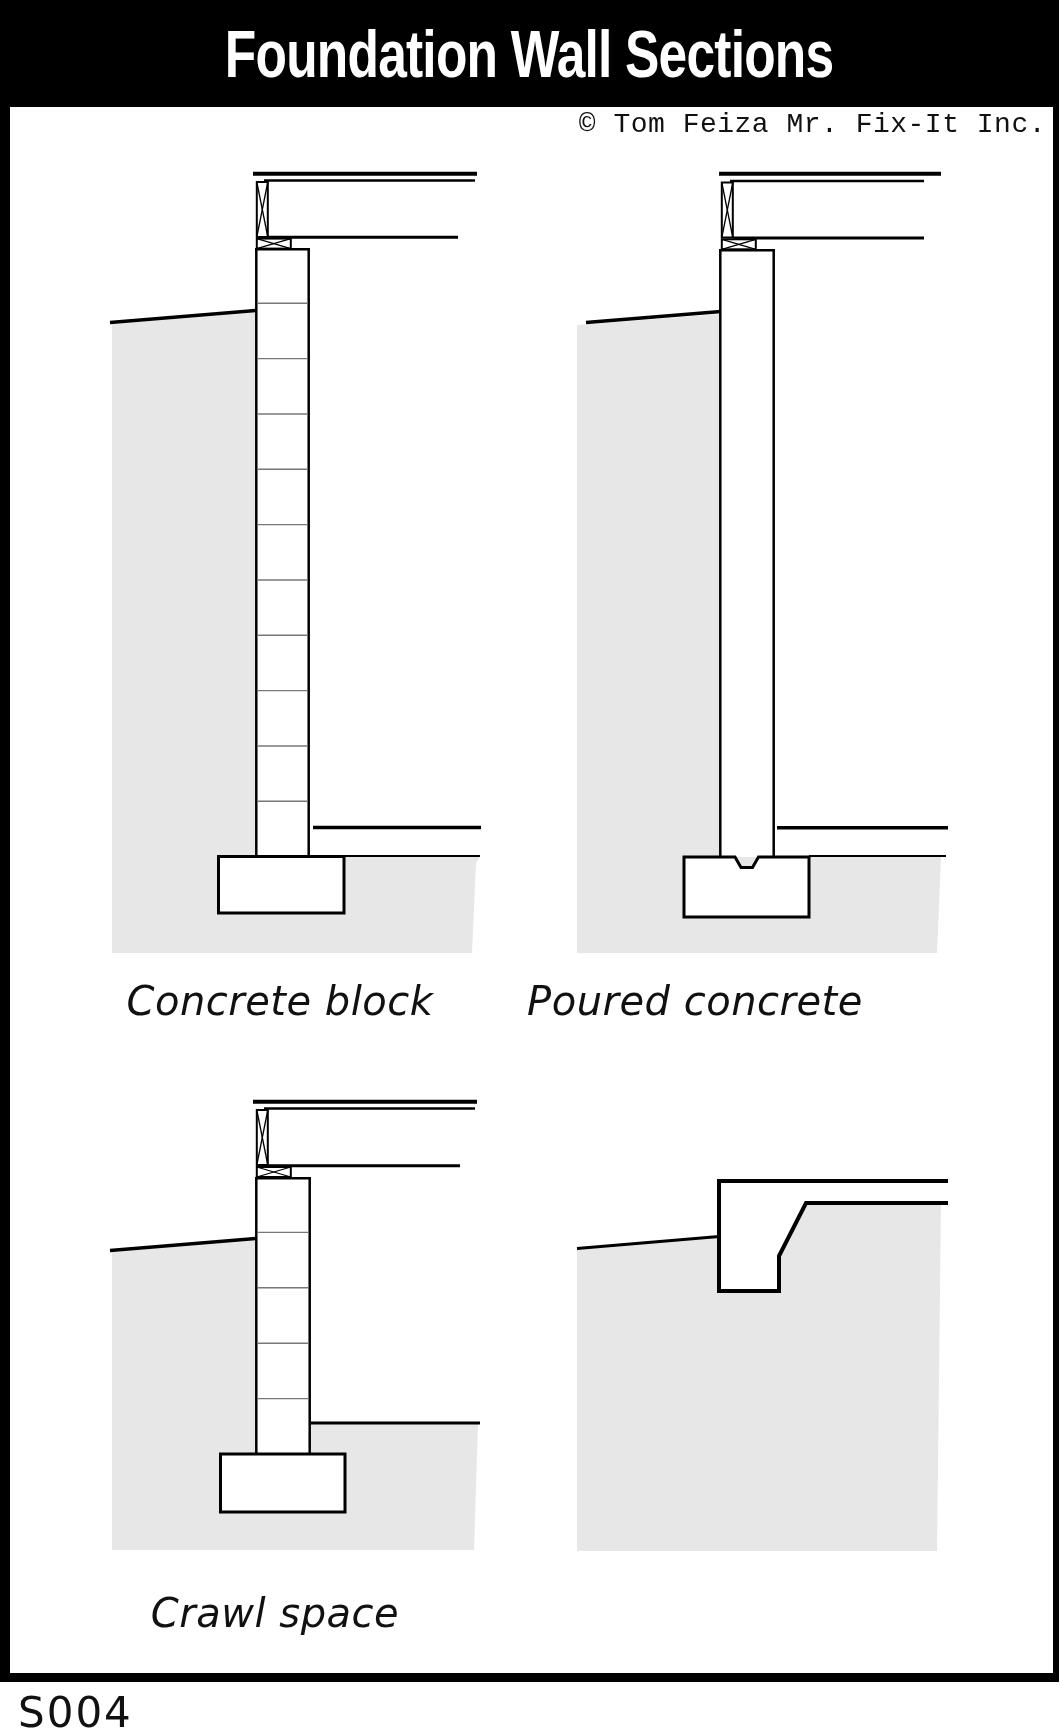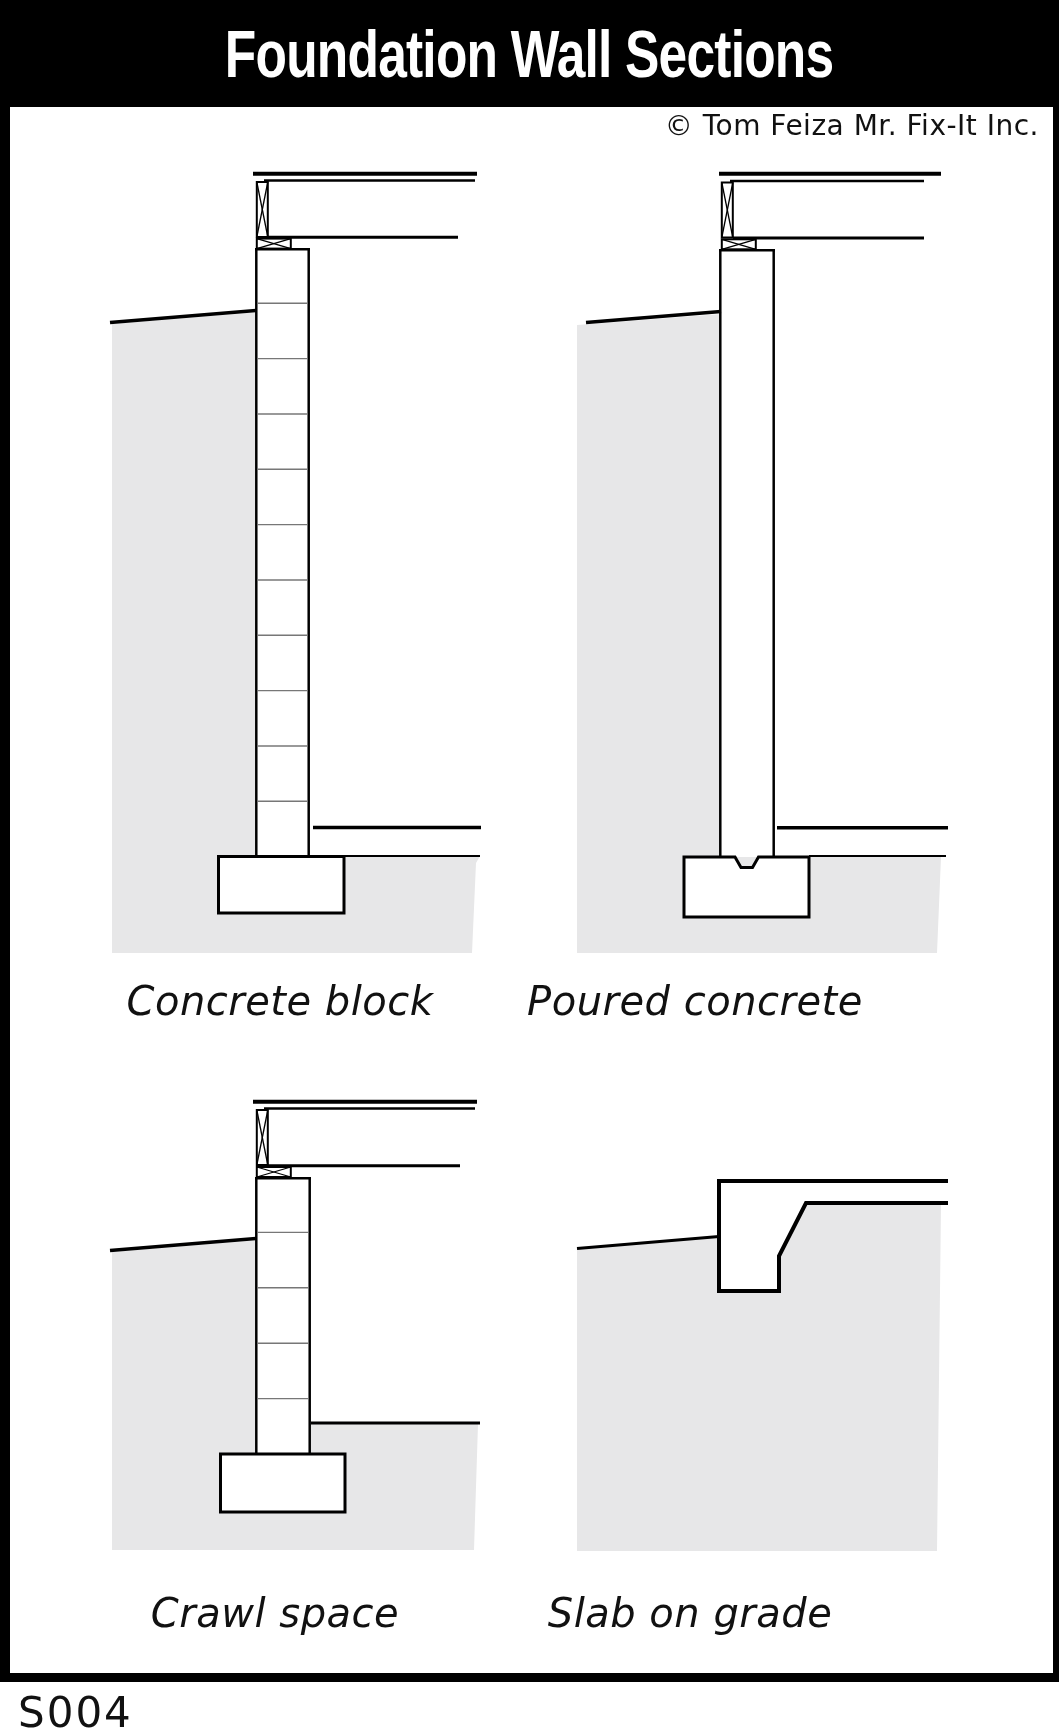--- a/index.html
+++ b/index.html
@@ -35,24 +35,25 @@
   }
   .frame{
     position:absolute;left:0;top:107px;width:1059px;height:1575px;
     box-sizing:border-box;
     background:#ffffff;
     border-left:10px solid var(--line);
     border-right:6px solid var(--line);
     border-bottom:9px solid var(--line);
   }
   .copyright{
-    position:absolute;top:109px;right:24px;
+    position:absolute;top:109px;right:17px;
     font-size:28px;
     letter-spacing:0.5px;
     white-space:nowrap;
+    font-family:Liberation Mono, monospace;
   }
   .panel-svg{position:absolute;}
   .caption{
     position:absolute;
     text-align:center;
     font-size:40px;
     letter-spacing:0.5px;
     white-space:nowrap;
     font-style:italic;
   }
@@ -175,17 +176,16 @@
     <polygon class="soil" points="577,1249 719,1237 806,1204 941,1204 937,1551 577,1551"></polygon>
     <polygon class="wht" points="719,1181 948,1181 948,1203 806,1203 779,1256 779,1291 719,1291"></polygon>
     <line class="k w4" x1="717" y1="1181" x2="948" y2="1181"></line>
     <path class="nofill k w4" d="M719,1179 L719,1291 L779,1291 L779,1256 L806,1203 L948,1203"></path>
     <line class="k w3" x1="577" y1="1248.5" x2="719" y2="1236.5"></line>
   </svg>
 
   <div class="caption cap-1">Concrete block</div>
   <div class="caption cap-3">Crawl space</div>
   <div class="caption cap-2">Poured concrete</div>
-  <div class="caption cap-4">Slab on grade</div>
 
   <div class="sheet-code">S004</div>
 
 </div>
 
 </body></html>

